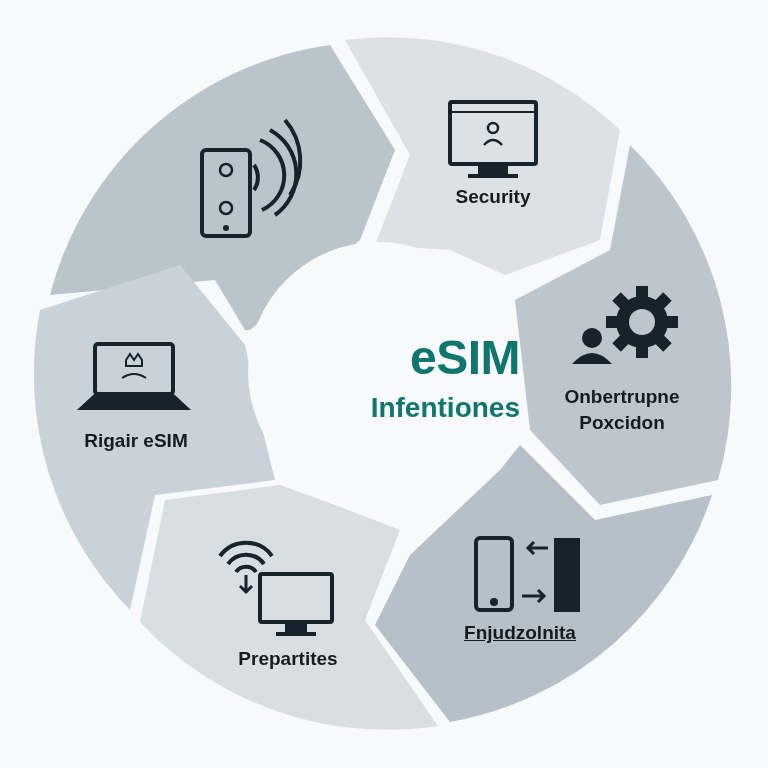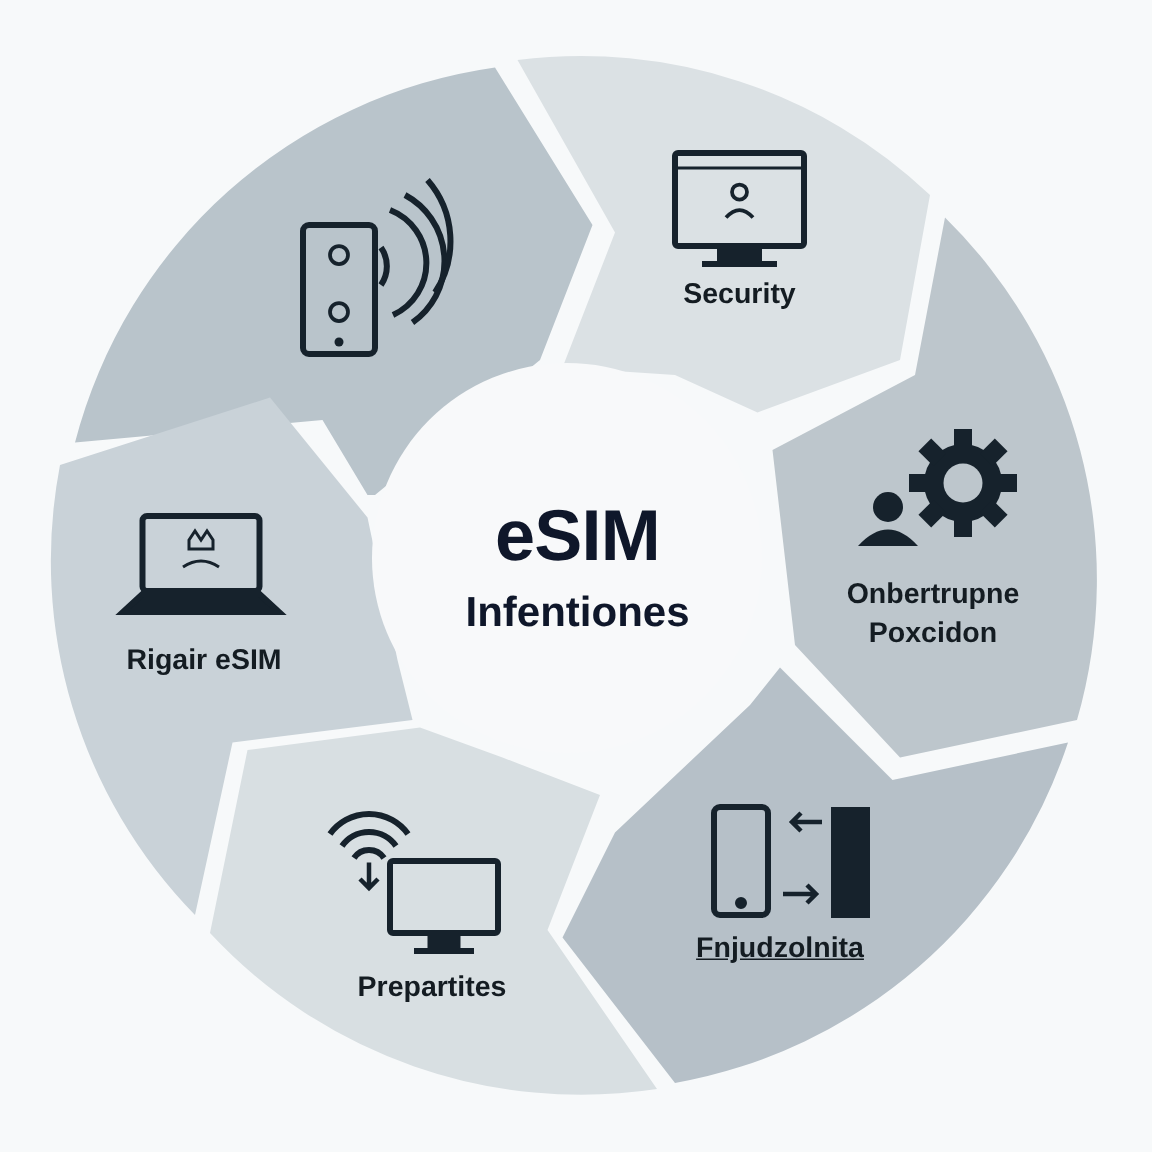--- a/index.html
+++ b/index.html
@@ -4,22 +4,22 @@
   <style>
     html, body { margin: 0; padding: 0; }
     body {
       width: 768px; height: 768px; overflow: hidden;
       background: #f7f9fa;
       font-family: "Liberation Sans", "DejaVu Sans", sans-serif;
       position: relative;
     }
     #stage { position: absolute; left: 0; top: 0; width: 768px; height: 768px; }
     .center-title {
-      position: absolute; left: 250px; width: 270px; text-align: center;
-      color: #0f172a; font-weight: bold;
+      position: absolute; left: 250px; width: 270px; text-align: right;
+      color: #0f766e; font-weight: bold;
     }
     .center-title.l1 { top: 330px; font-size: 48px; letter-spacing: -0.5px; }
     .center-title.l2 { top: 392px; font-size: 28px; }
     .label {
       position: absolute; text-align: center; color: #141c22;
       font-weight: bold; font-size: 19px; line-height: 26px;
     }
   </style>
 </head>
 <body>

